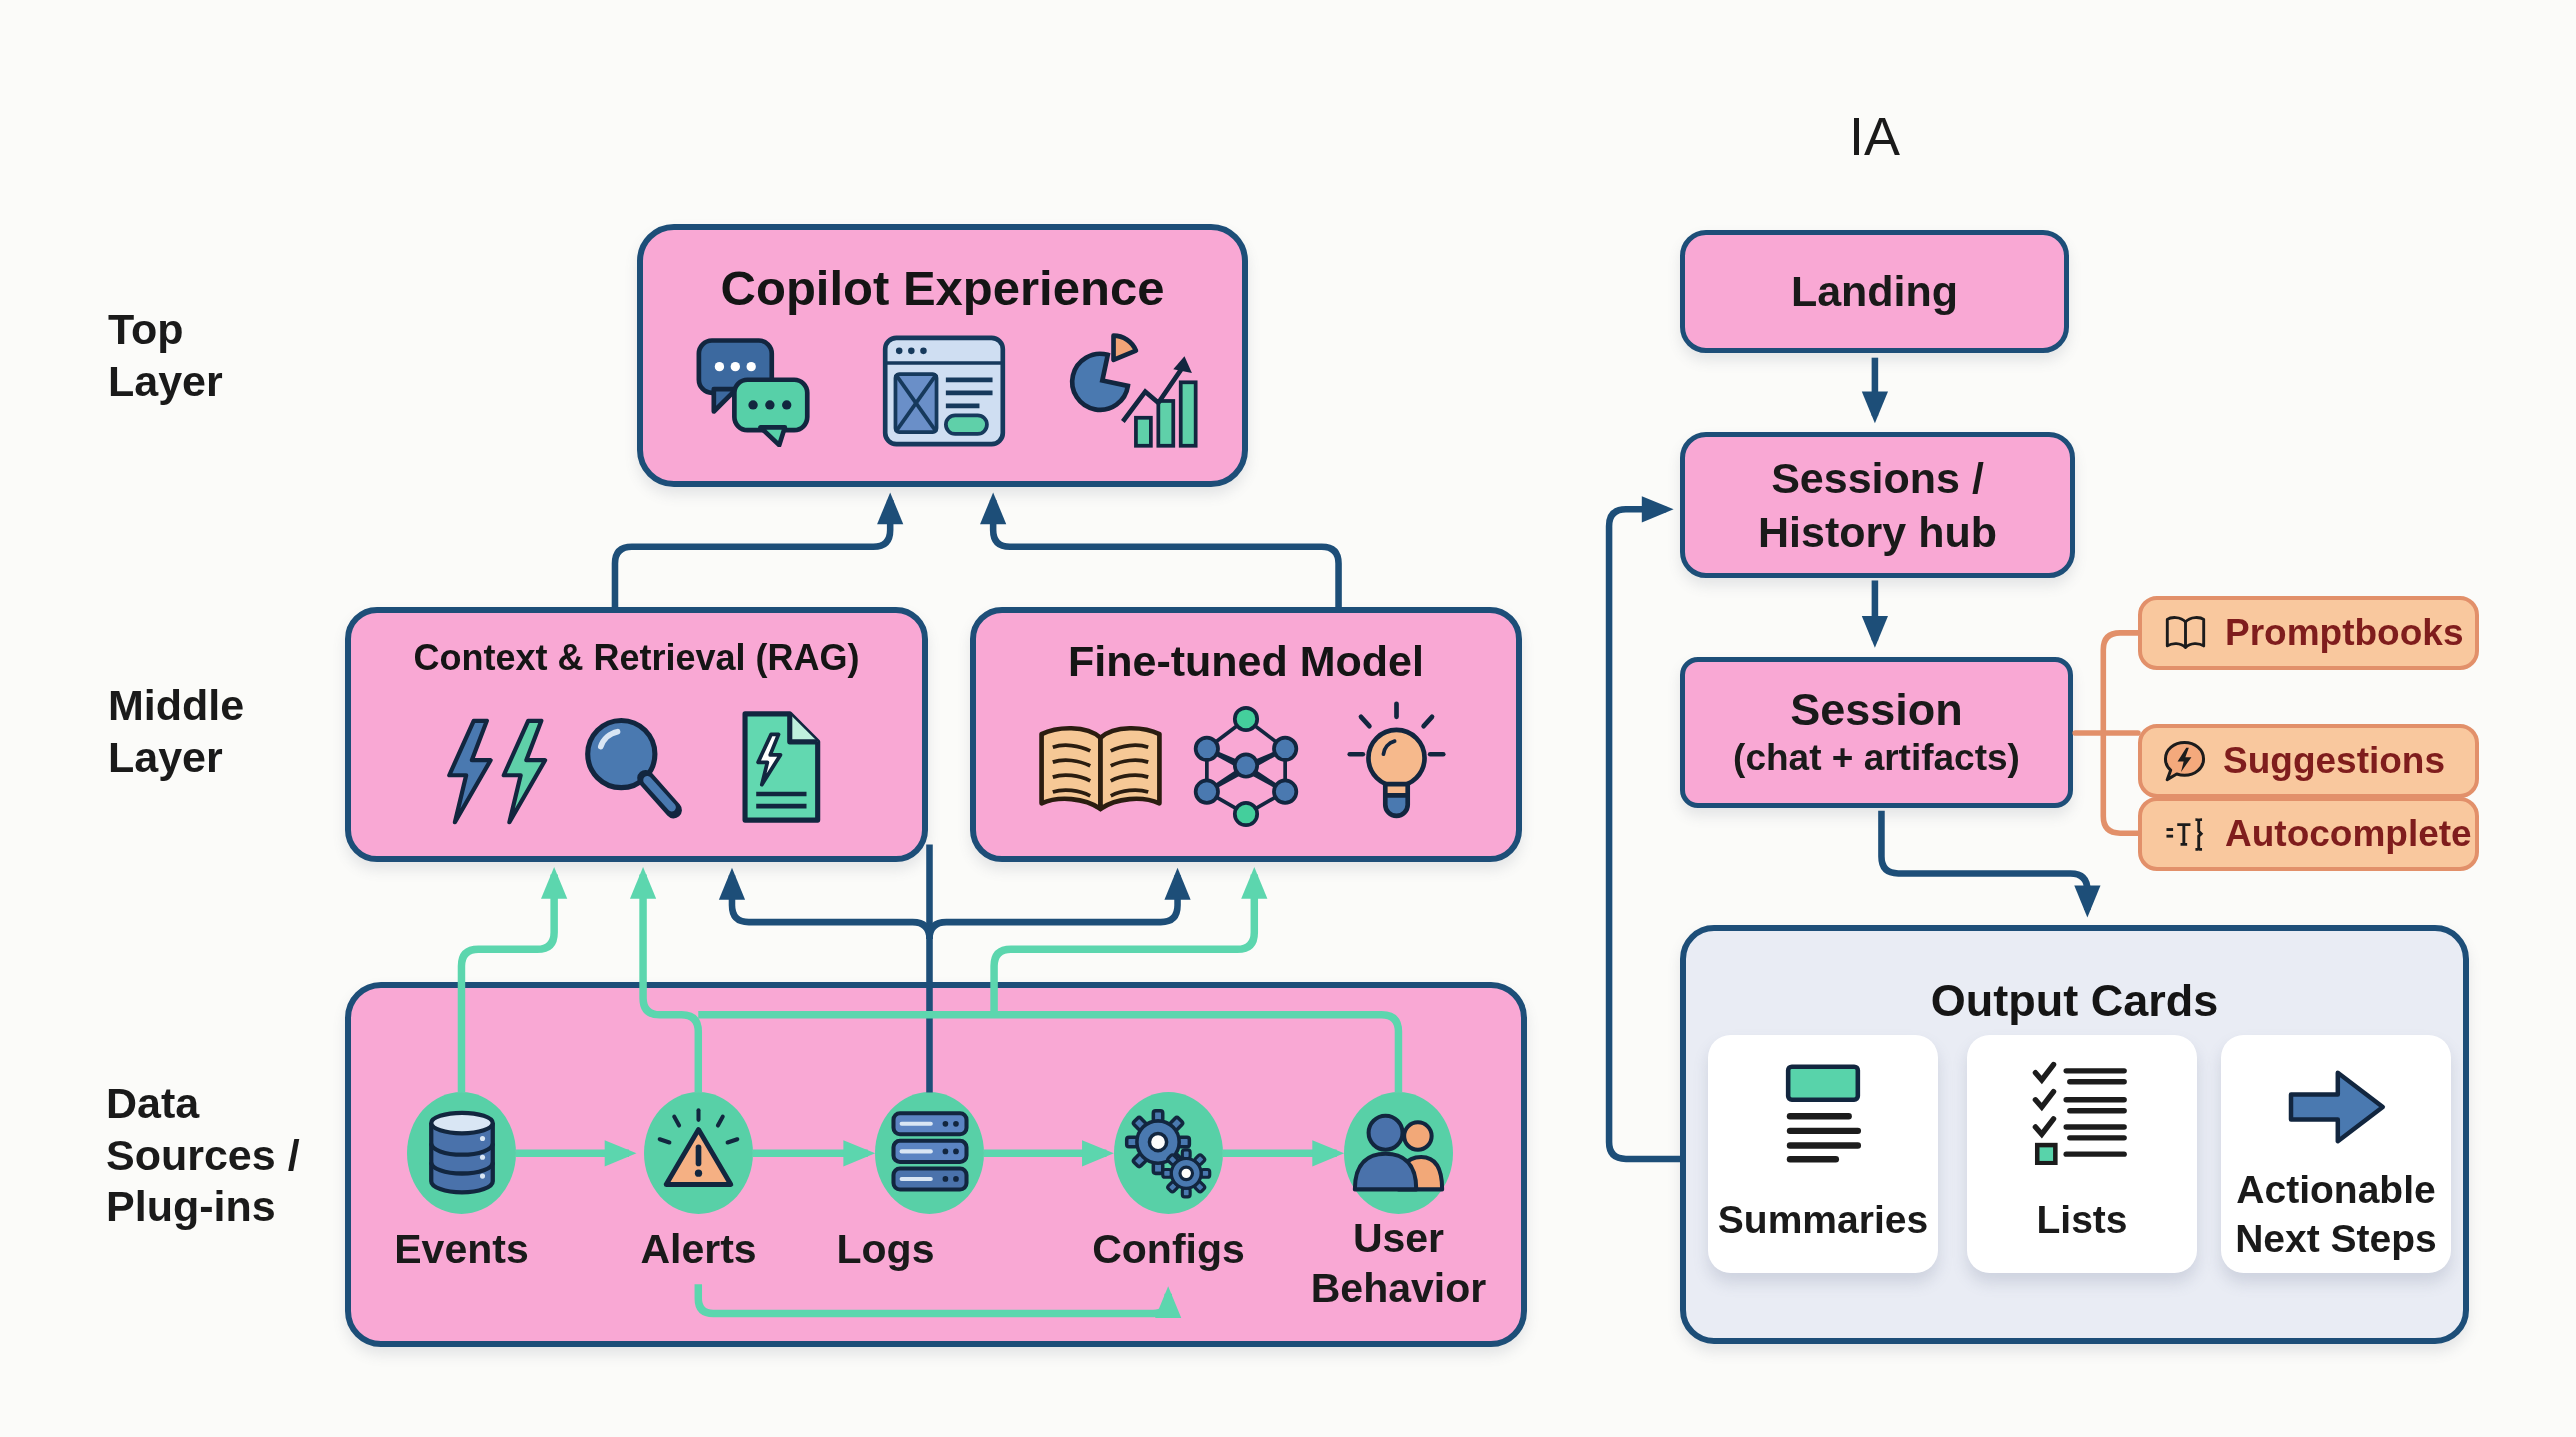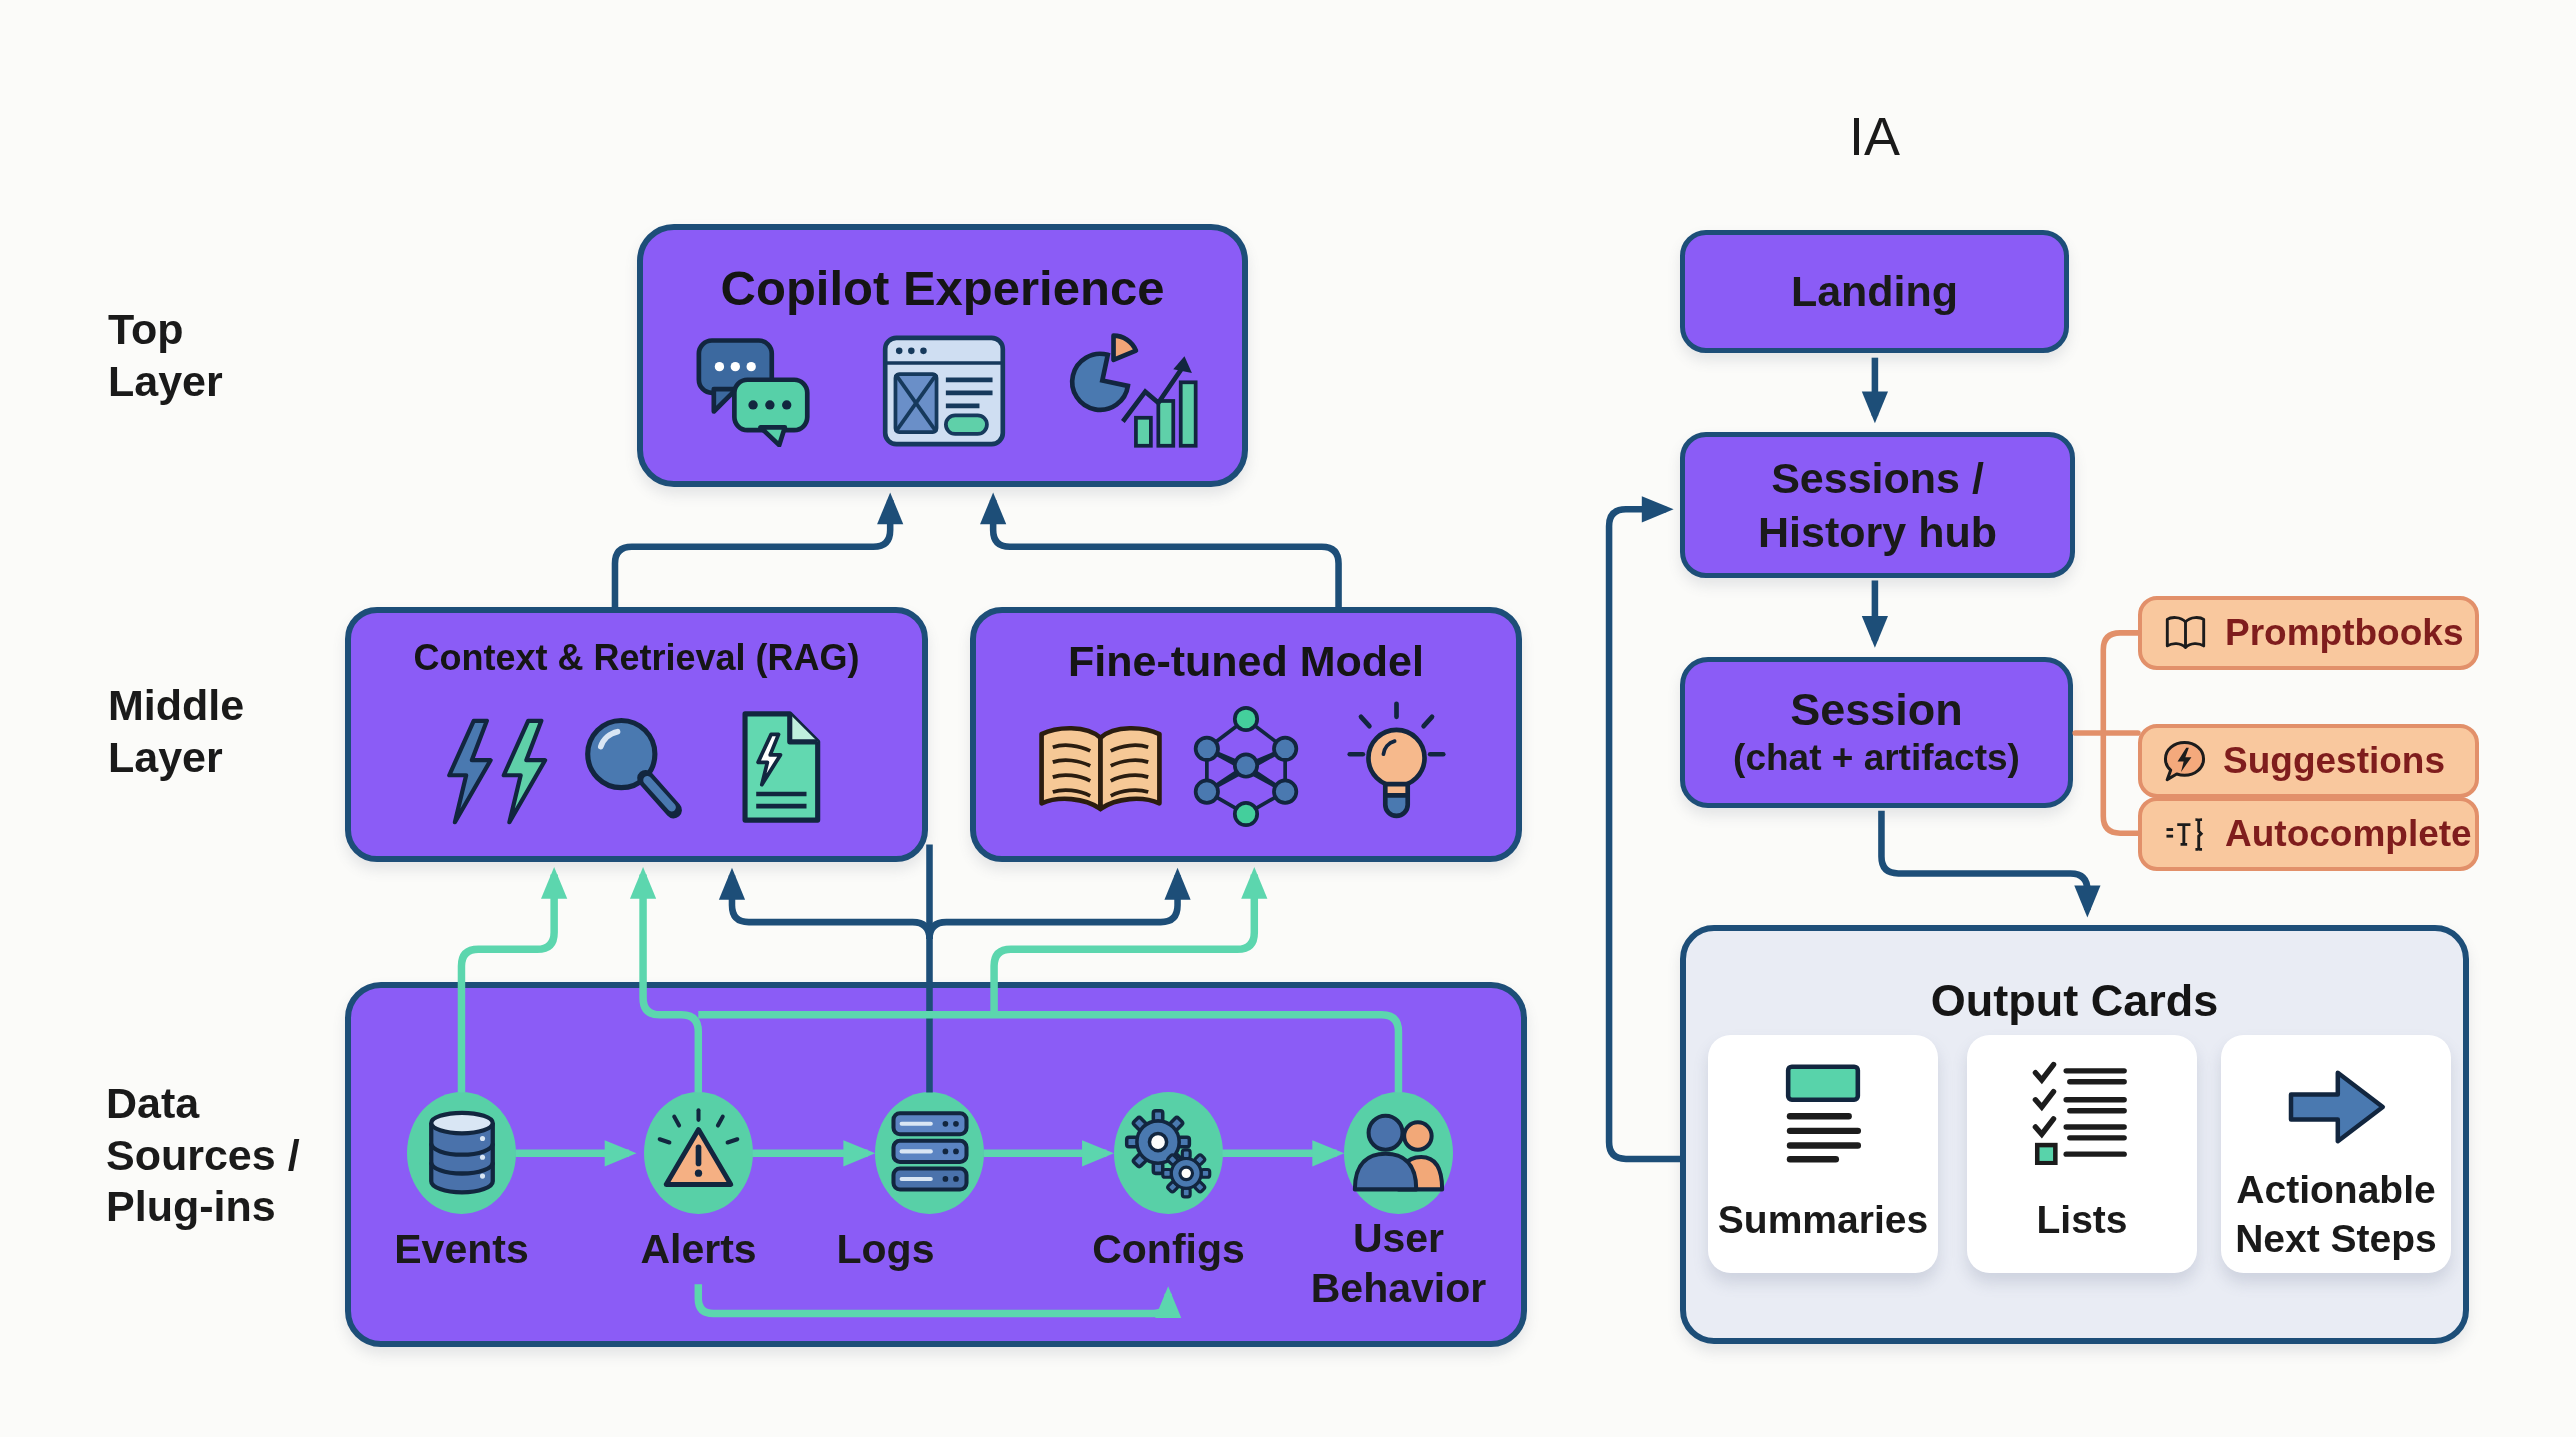--- a/index.html
+++ b/index.html
@@ -4,21 +4,21 @@
 <style>
   html,body{margin:0;padding:0;background:#e9e9e7;}
   #stage{
     position:relative;width:2576px;height:1438px;overflow:hidden;
     background:#fbfbf9;
     font-family:"Liberation Sans", sans-serif;
     color:#1a1a1a;
   }
   .abs{position:absolute;}
   .node{
-    position:absolute;background:#8b5cf6;border:6.6px solid #1d4e78;
+    position:absolute;background:#f9a8d4;border:6.6px solid #1d4e78;
     border-radius:32px;box-sizing:border-box;
     display:flex;flex-direction:column;align-items:center;justify-content:center;
     box-shadow:0 7.5px 13px rgba(90,100,120,.14);
     z-index:1;text-align:center;
   }
   .layer-label{font-size:43px;font-weight:700;line-height:1.2;z-index:2;}
   .box-title{font-weight:700;color:#151515;}
   .src-ellipse{
     position:absolute;width:109px;height:122px;border-radius:50%;
     background:#58d0a7;z-index:2;display:flex;align-items:center;justify-content:center;
@@ -276,21 +276,21 @@
 
   <div class="node" style="left:1680px;top:230px;width:389px;height:123px;border-radius:26px;border-width:5.6px;">
     <div class="ia-node-text">Landing</div>
   </div>
 
   <div class="node" style="left:1680px;top:432px;width:395px;height:146px;border-radius:26px;border-width:5.6px;">
     <div class="ia-node-text">Sessions /</div>
     <div class="ia-node-text">History hub</div>
   </div>
 
-  <div class="node" style="left:1680px;top:657px;width:393px;height:151px;border-radius:28px;border-width:5.6px;">
+  <div class="node" style="left:1680px;top:657px;width:393px;height:151px;border-radius:18px;border-width:5.6px;">
     <div style="font-size:45px;font-weight:700;line-height:1.15;">Session</div>
     <div style="font-size:37px;font-weight:600;line-height:1.2;">(chat + artifacts)</div>
   </div>
 
   <div class="tag" style="top:596px;">
     <svg width="49" height="43" viewBox="0 0 52 52">
       <path d="M26,12 C20,5 8,6 4,9 V41 C10,37 20,37 26,43 C32,37 42,37 48,41 V9 C44,6 32,5 26,12 Z" fill="none" stroke="#1c1c1c" stroke-width="3.5" stroke-linejoin="round"></path>
       <line x1="26" y1="12" x2="26" y2="43" stroke="#1c1c1c" stroke-width="3.5"></line>
     </svg>
     <div class="tag-label">Promptbooks</div>

